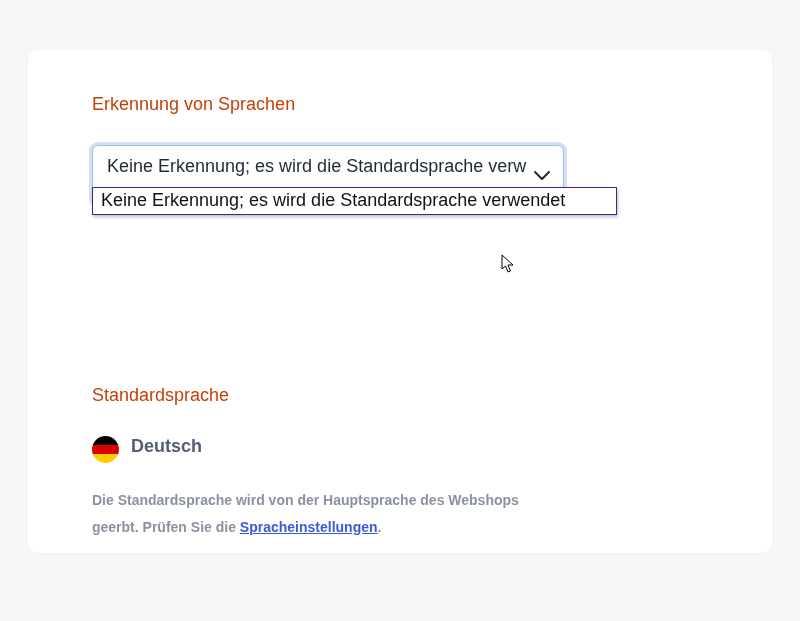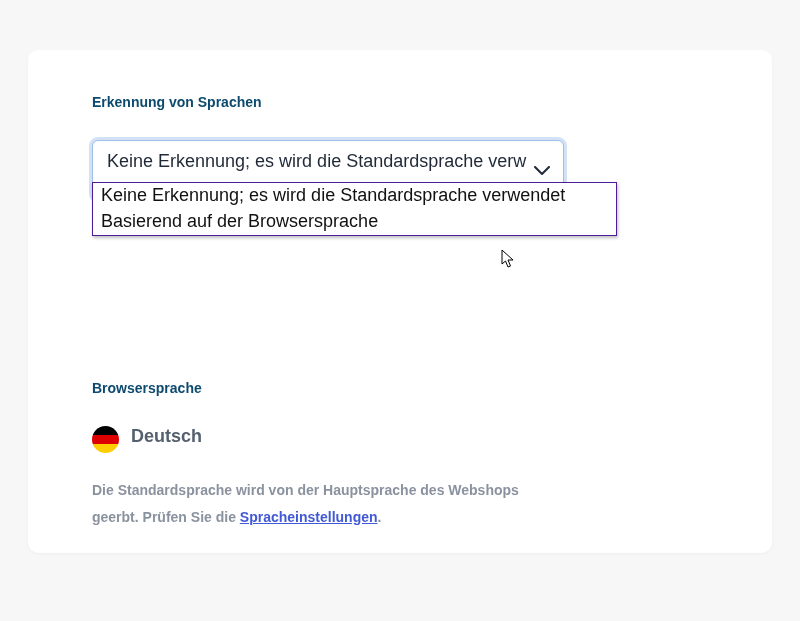--- a/index.html
+++ b/index.html
@@ -12,23 +12,23 @@
     }
     .card {
       background: #ffffff;
       border-radius: 10px;
       padding: 44px 64px 60px 64px;
       box-shadow: 0 1px 3px rgba(0,0,0,0.04);
       height: 503px;
       position: relative;
     }
     .section-heading {
-      font-size: 14px;
-      font-weight: bold;
-      color: #0c4a6e;
+      font-size: 18px;
+      font-weight: normal;
+      color: #c2410c;
       margin-bottom: 30px;
     }
     .select-wrap {
       position: relative;
       width: 472px;
     }
     .select-box {
       width: 100%;
       height: 60px;
       border: 1px solid #9fbfe6;
@@ -127,32 +127,31 @@
       <span>Keine Erkennung; es wird die Standardsprache verw</span>
     </div>
     <span class="select-chevron">
       <svg width="16" height="10" viewBox="0 0 16 10">
           <path d="M1 1 L8 8 L15 1" stroke="#1f2937" stroke-width="2" fill="none" stroke-linecap="round" stroke-linejoin="round"></path>
         </svg>
     </span>
 
     <div class="dropdown">
       <div class="dropdown-item">Keine Erkennung; es wird die Standardsprache verwendet</div>
-      <div class="dropdown-item">Basierend auf der Browsersprache</div>
 
       <span class="cursor">
         <svg width="16" height="20" viewBox="0 0 16 20">
           <path d="M1 1 L1 15 L4.5 12 L7 18 L9.5 17 L7 11 L12 11 Z" fill="#fff" stroke="#000" stroke-width="1"></path>
         </svg>
       </span>
     </div>
   </div>
 
   <div class="section2">
-    <div class="section-heading">Browsersprache</div>
+    <div class="section-heading">Standardsprache</div>
 
     <div class="lang-row">
       <span class="flag"></span>
       <span class="lang-label">Deutsch</span>
     </div>
 
     <div class="help-text">
       <span>Die Standardsprache wird von der Hauptsprache des Webshops</span><br>
       <span>geerbt. Prüfen Sie die</span>
       <a class="help-link">Spracheinstellungen</a><span>.</span>

